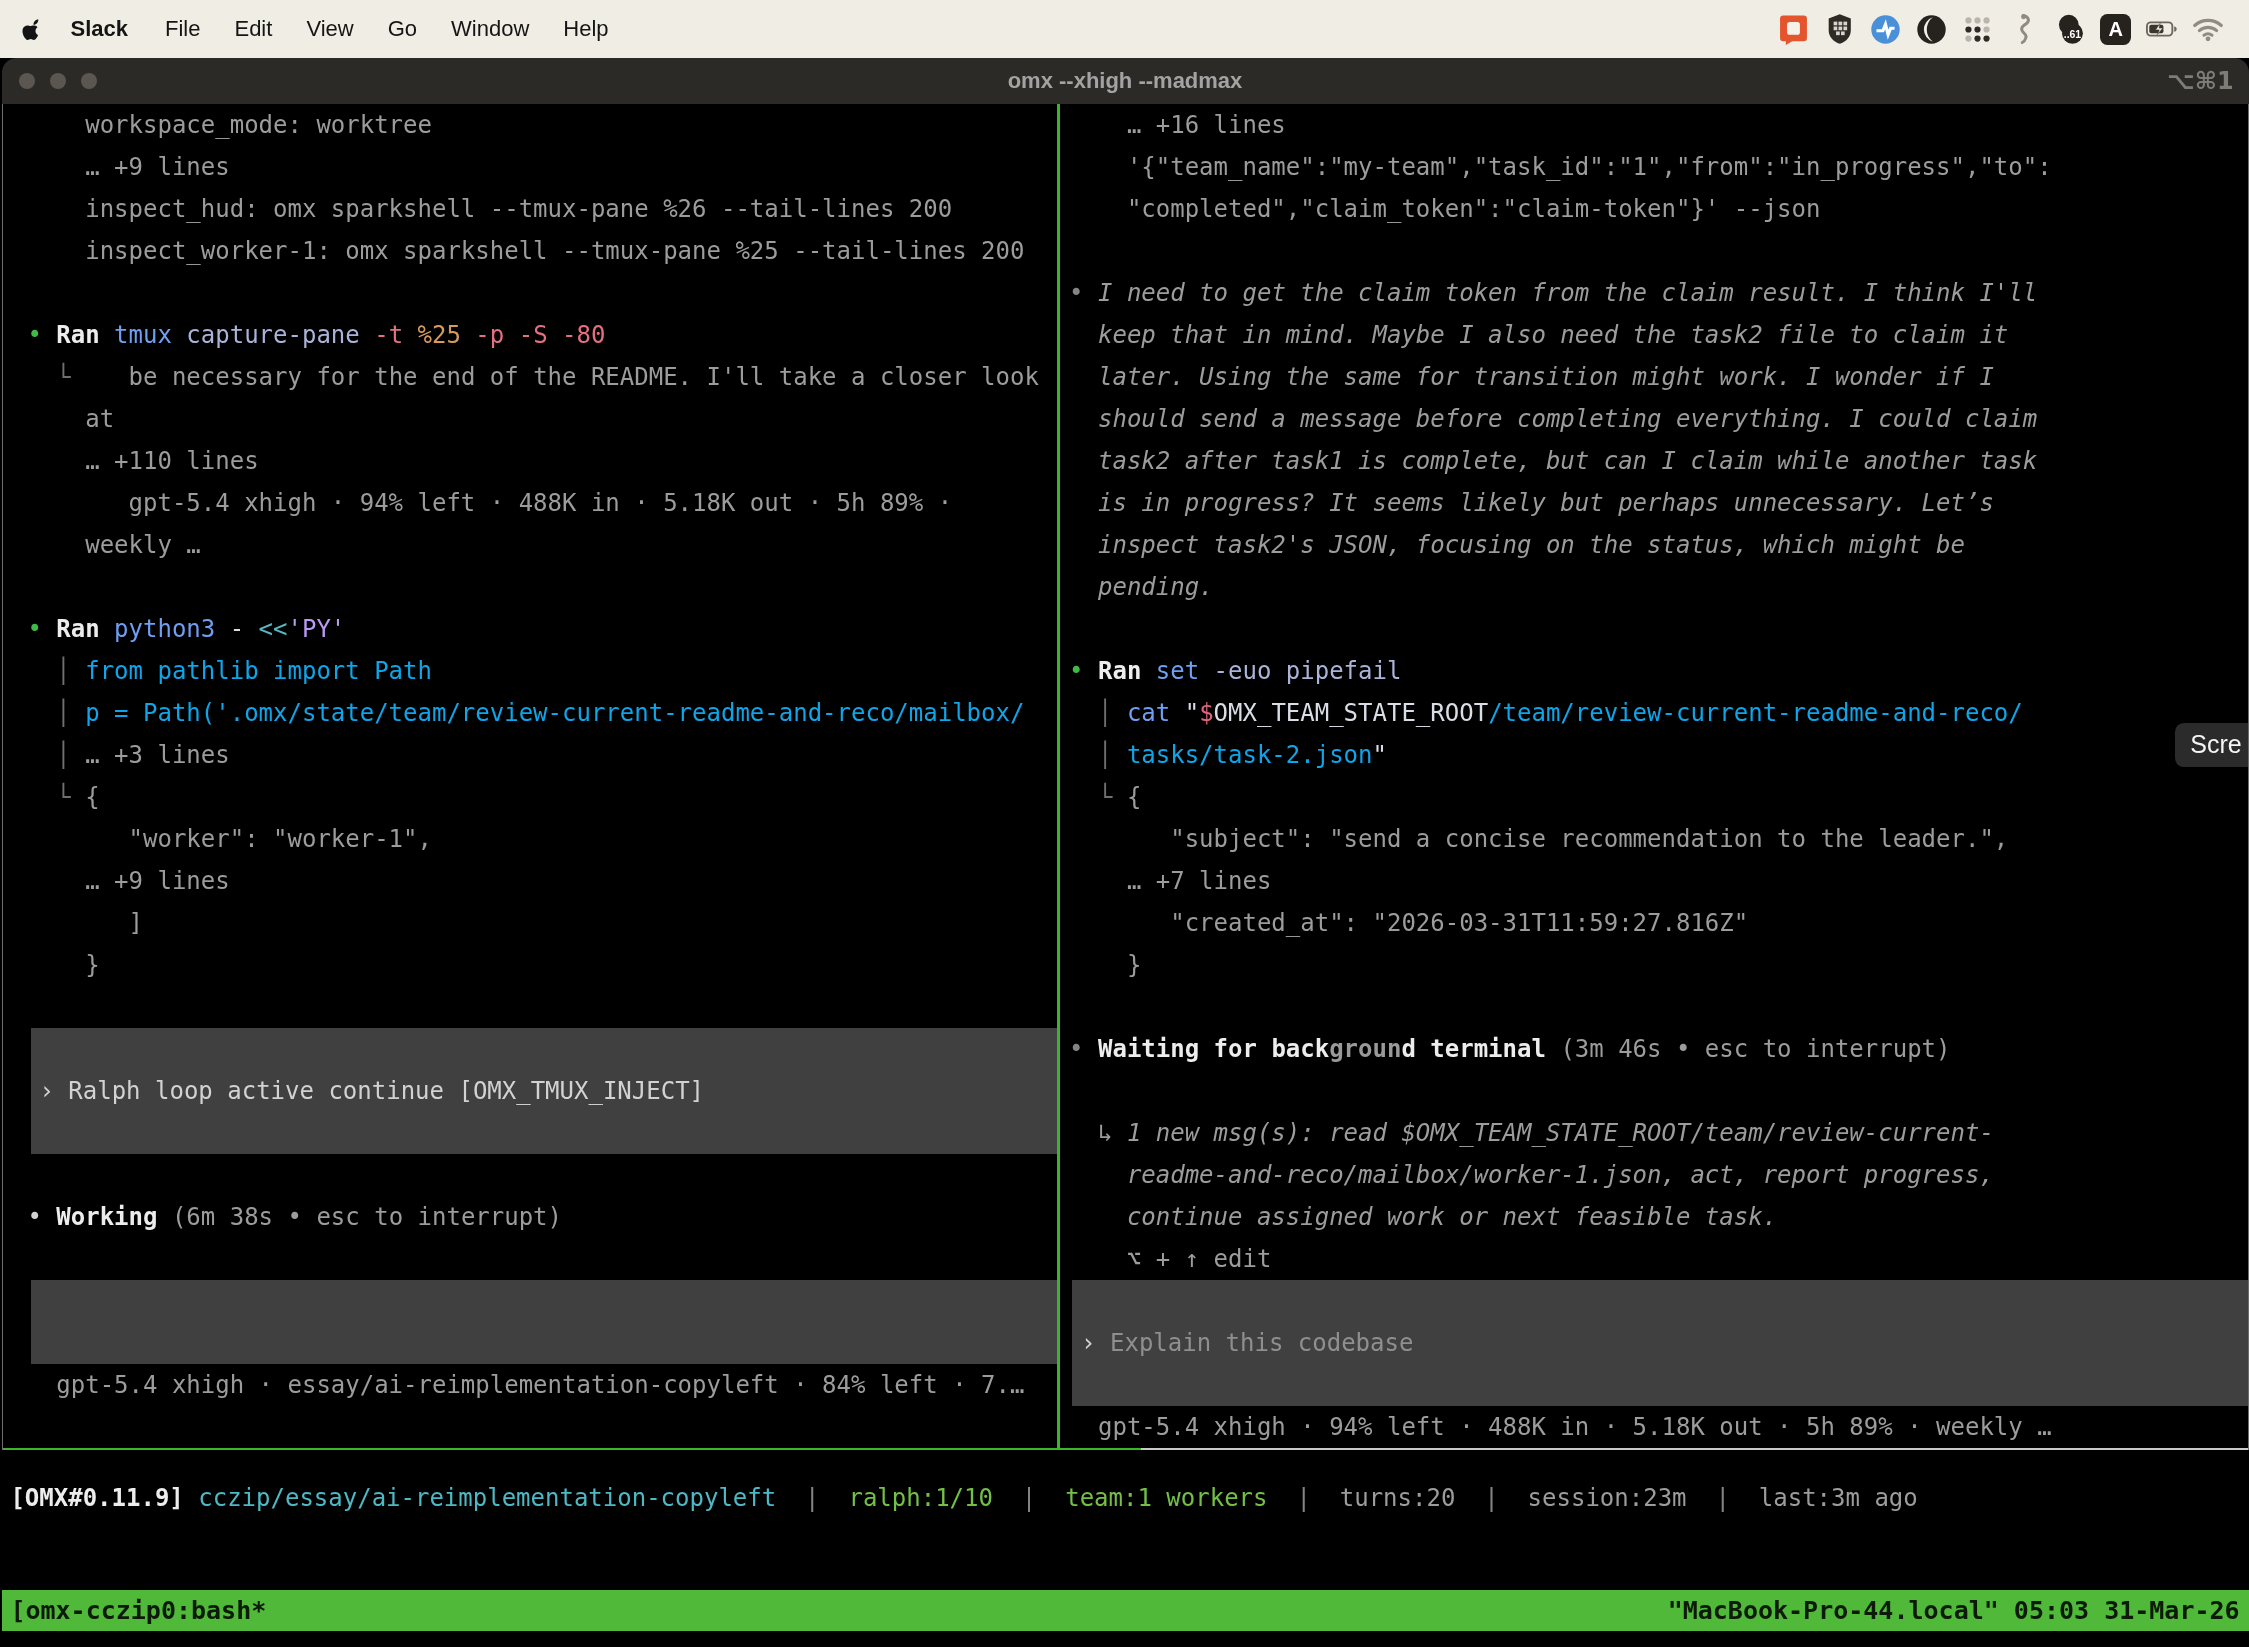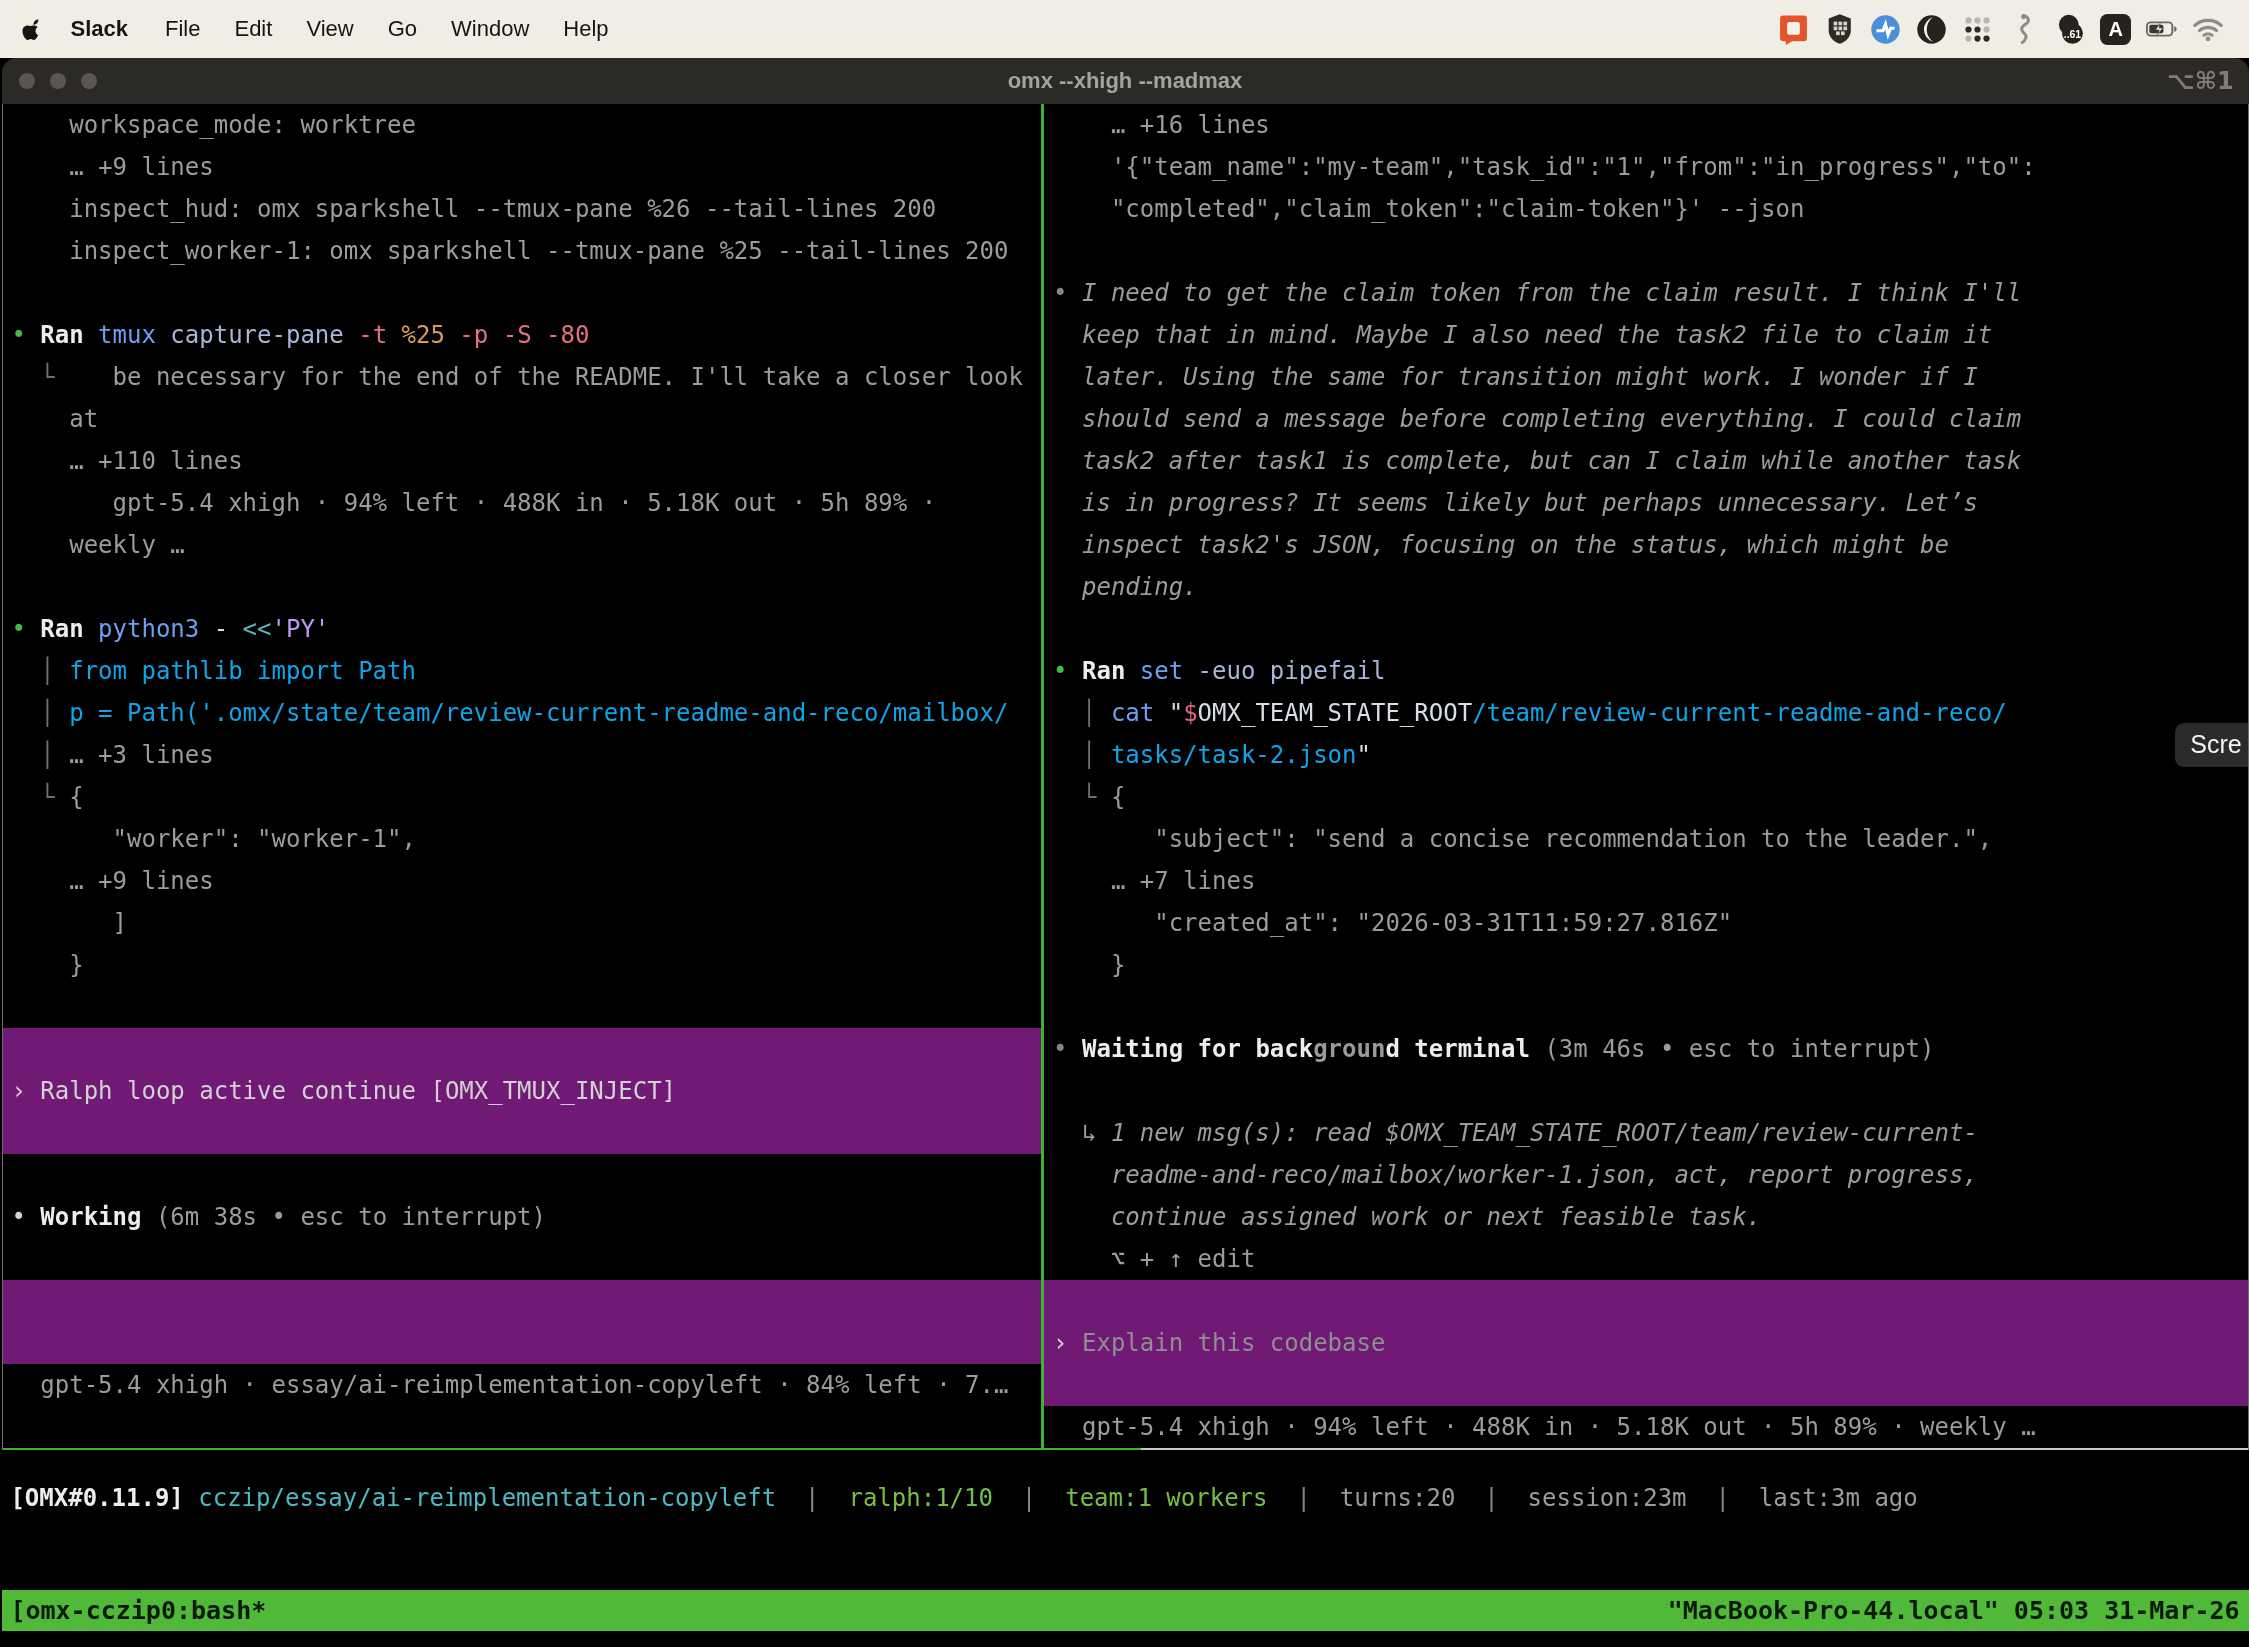--- a/index.html
+++ b/index.html
@@ -17,25 +17,25 @@
   
   .window{position:absolute;top:58px;left:1.5px;right:1.5px;bottom:0;background:#000;border-radius:14.8px 14.8px 0 0;overflow:hidden;}
   .titlebar{height:46px;background:#2b2a27;position:relative;display:flex;align-items:center;}
   .dots{display:flex;gap:14.8px;padding-left:17.7px;}
   .dot{width:16px;height:16px;border-radius:50%;background:#5b5650;}
   .wtitle{position:absolute;left:0;right:0;text-align:center;color:#a3a3a3;font-size:22px;font-weight:bold;}
   .wshortcut{position:absolute;right:14.8px;color:#7f7c76;font-size:24px;font-family:"DejaVu Sans",sans-serif;font-weight:bold;}
 
   .terminal{position:relative;height:1346px;display:flex;background:#000;border-left:1.5px solid #6e6e6e;border-right:1.5px solid #6e6e6e;box-sizing:border-box;}
   .pane{position:relative;overflow:hidden;}
-  .pane-left{width:1038px;}
+  .pane-left{width:1038px;padding-left:16px;}
   .divider{width:3.7px;background:#3cb42c;}
   .pane-right{flex:1;}
   .line{height:42px;line-height:42px;font-family:"DejaVu Sans Mono","DejaVu Sans",monospace;font-size:24px;white-space:pre;padding-left:8.9px;}
-  .line.band{background:#701a75;}
+  .line.band{background:#404040;margin-left:12px;}
   .bb-left{position:absolute;bottom:0;left:0;width:1138px;height:2.2px;background:#3cb42c;}
   .bb-right{position:absolute;bottom:0;left:1138px;right:0;height:2.2px;background:#c9c9c9;}
 
   
   .c-g{color:#9c9c9c}
   .c-dg{color:#848484}
   .c-dim{color:#6f6f6f}
   .c-w{color:#ededed;font-weight:bold}
   .c-gsh{color:#999999;font-weight:bold}
   .c-wn{color:#d2d2d2}

